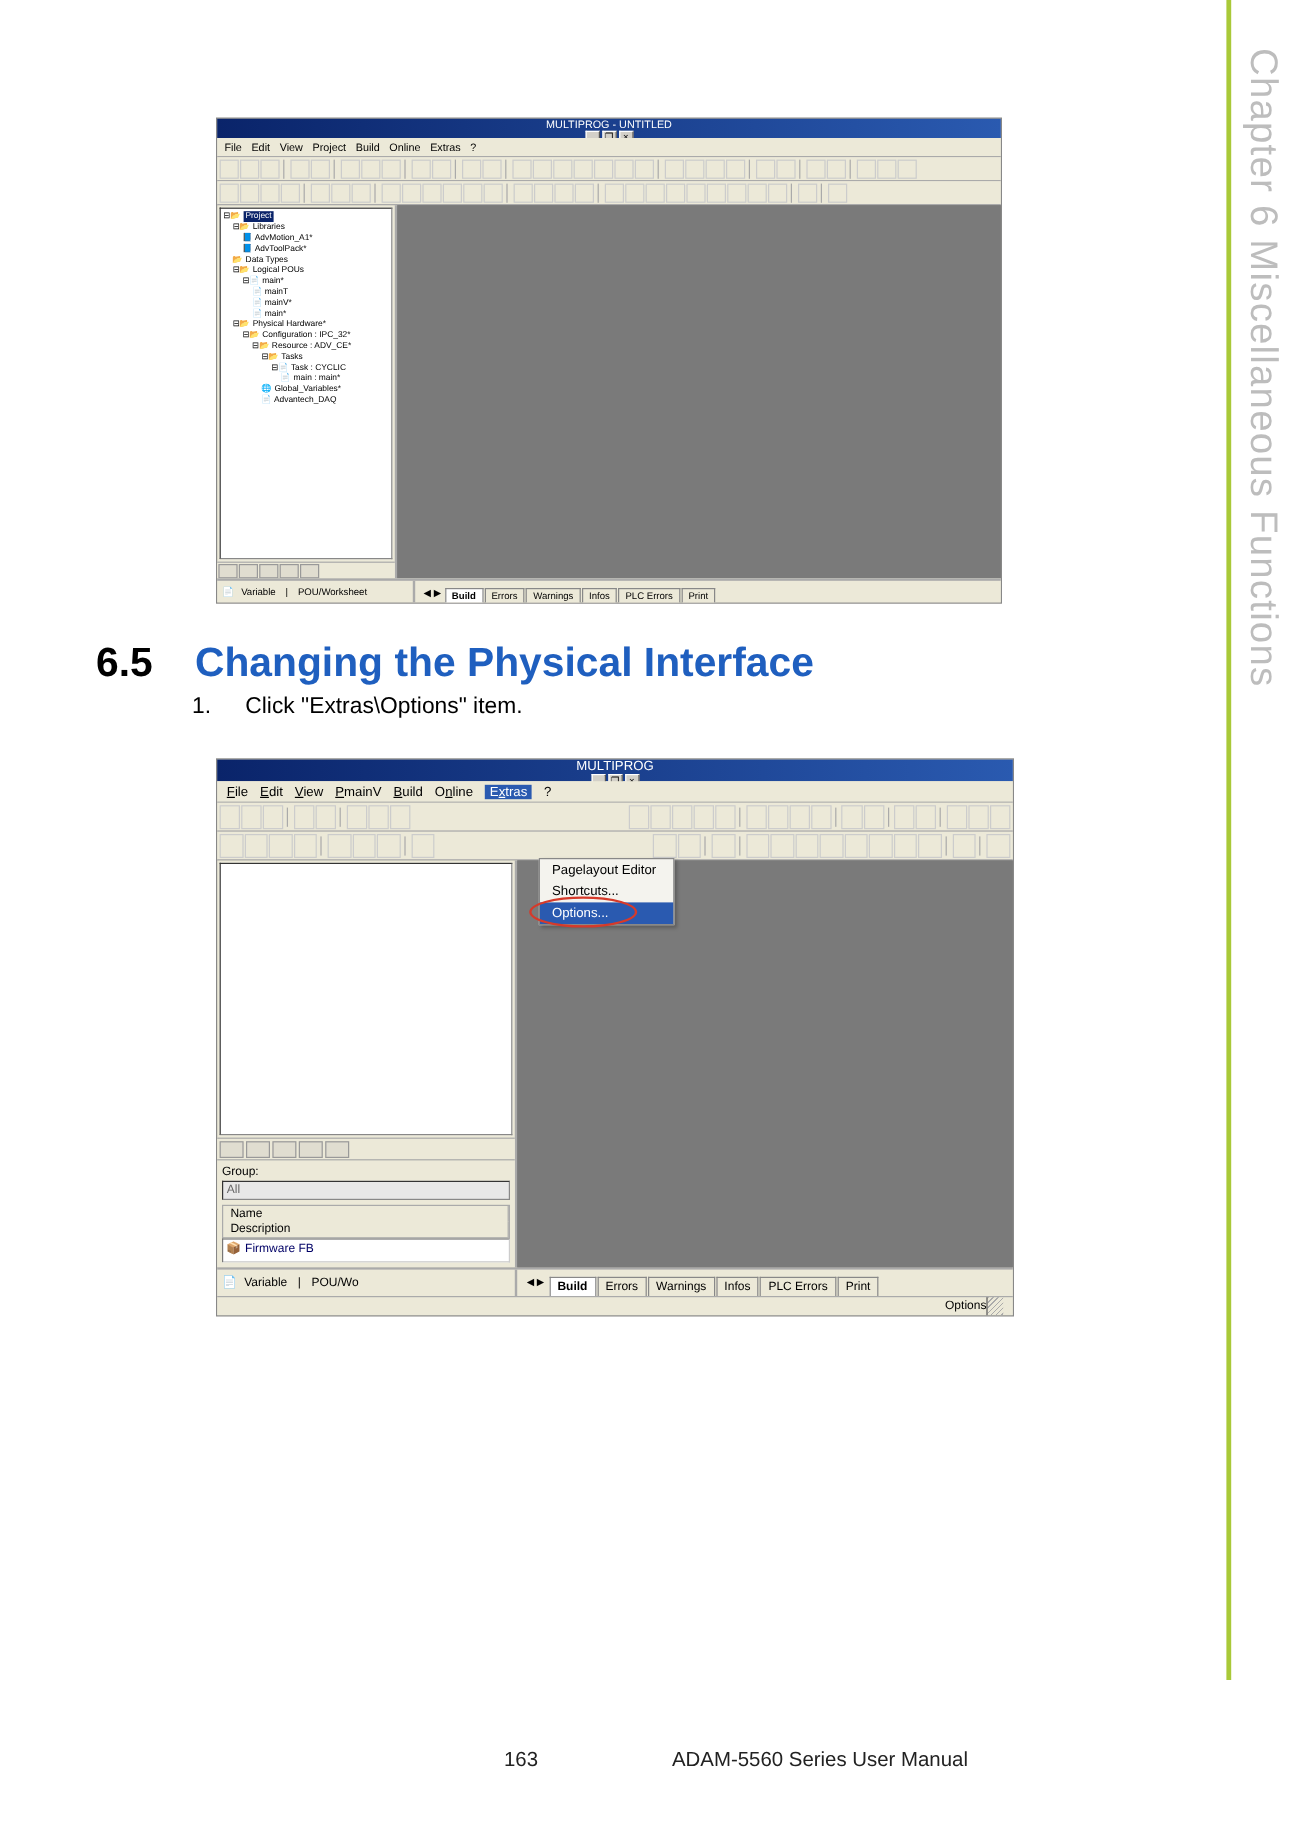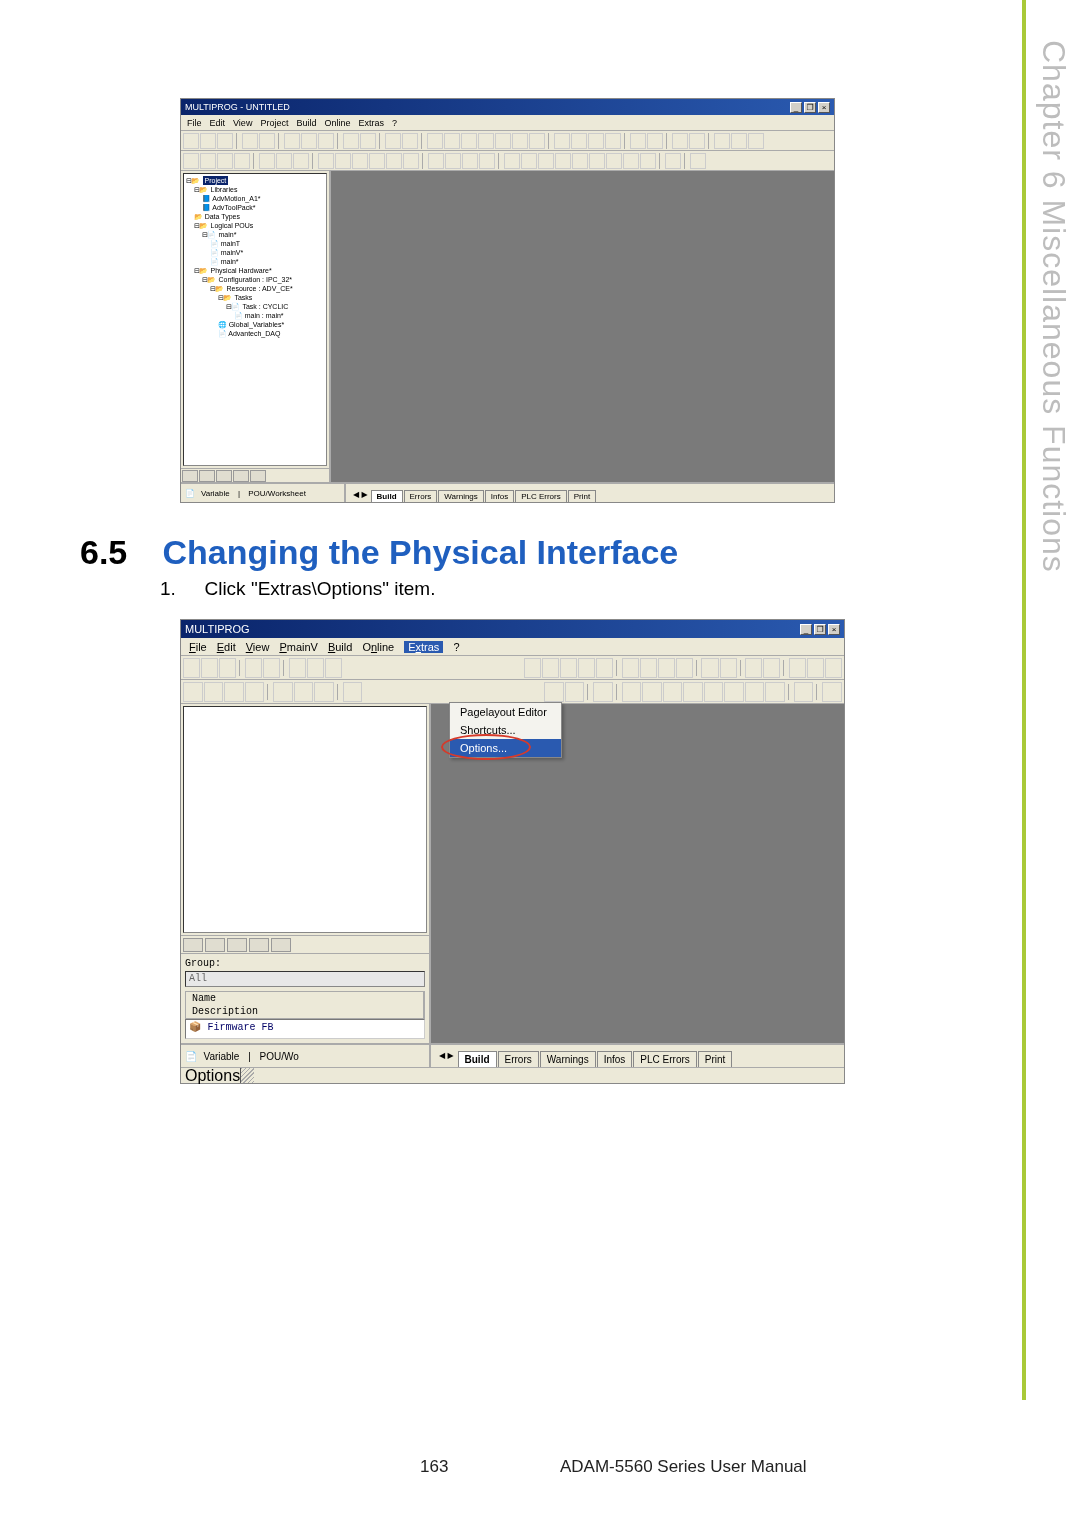--- a/index.html
+++ b/index.html
@@ -100,20 +100,21 @@
   }
   .scr-titlebar {
     height: 16px;
     background: linear-gradient(to right, #0a246a, #2a5ab0);
     color: #fff;
     display: flex;
     align-items: center;
     justify-content: space-between;
     padding: 0 4px;
     font-size: 9px;
+    flex-direction: column;
   }
   .scr-titlebar-btns {
     display: flex;
     gap: 2px;
   }
   .scr-titlebar-btn {
     width: 12px; height: 11px;
     background: #d3d0c8;
     border: 1px solid #fff;
     border-right-color: #555;
@@ -245,21 +246,21 @@
     padding: 0 4px;
     font-size: 8px;
     border-top: 1px solid #aaa;
     color: #003;
   }
   
   .scr2 {
     width: 665px;
     height: 465px;
     margin-left: 100px;
-    margin-top: 19px;
+    margin-top: 32px;
     border: 1px solid #888;
     background: #d3d0c8;
     font-family: "MS Sans Serif", Tahoma, sans-serif;
     display: flex;
     flex-direction: column;
   }
   .scr2 .scr-menubar { font-size: 11px; gap: 10px; padding: 0 8px; height: 18px; }
   .scr2 .scr-titlebar { height: 18px; font-size: 11px; }
   .scr2 .scr-toolbar { height: 24px; }
   .scr2 .tb-btn { width: 20px; height: 20px; }
@@ -289,21 +290,20 @@
     gap: 2px;
     padding: 2px;
     border-top: 1px solid #aaa;
   }
   .scr2-tree-tabs .tree-tab { width: 20px; height: 14px; }
   .scr2-group {
     padding: 4px;
     background: #ece9d8;
     border-top: 1px solid #aaa;
     font-size: 10px;
-    font-family: Liberation Mono, monospace;
   }
   .scr2-group .dd {
     width: 100%;
     height: 16px;
     background: #e8e8e8;
     border: 1px inset #888;
     margin-top: 2px;
     font-size: 10px;
     padding-left: 3px;
     line-height: 14px;
@@ -331,25 +331,25 @@
     display: flex;
     background: #ece9d8;
     border-top: 2px solid #aaa;
   }
   .scr2-varpanel .scr-varleft { width: 250px; font-size: 10px; }
   .scr2-varpanel .msg-tab { font-size: 10px; padding: 2px 6px; }
   .scr2-status {
     height: 16px;
     background: #ece9d8;
     border-top: 1px solid #aaa;
-    font-size: 16px;
+    font-size: 10px;
     padding-left: 4px;
     line-height: 15px;
     display: flex;
-    justify-content: flex-start;
+    justify-content: flex-end;
     padding-right: 8px;
   }
   .status-grip {
     width: 14px;
     border-left: 1px inset #aaa;
     background: repeating-linear-gradient(135deg, #aaa, #aaa 1px, transparent 1px, transparent 3px);
   }
   
   .dropdown {
     position: absolute;

